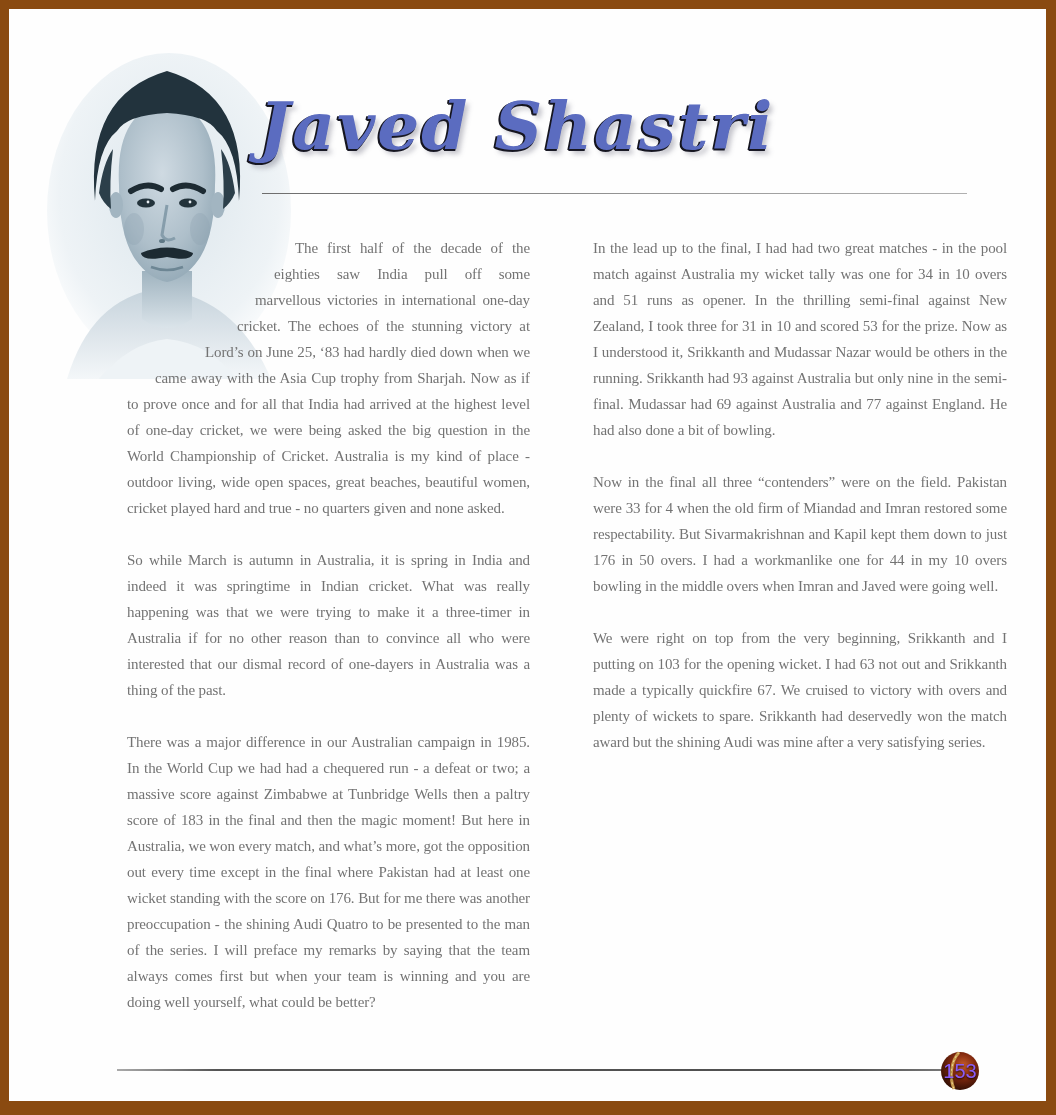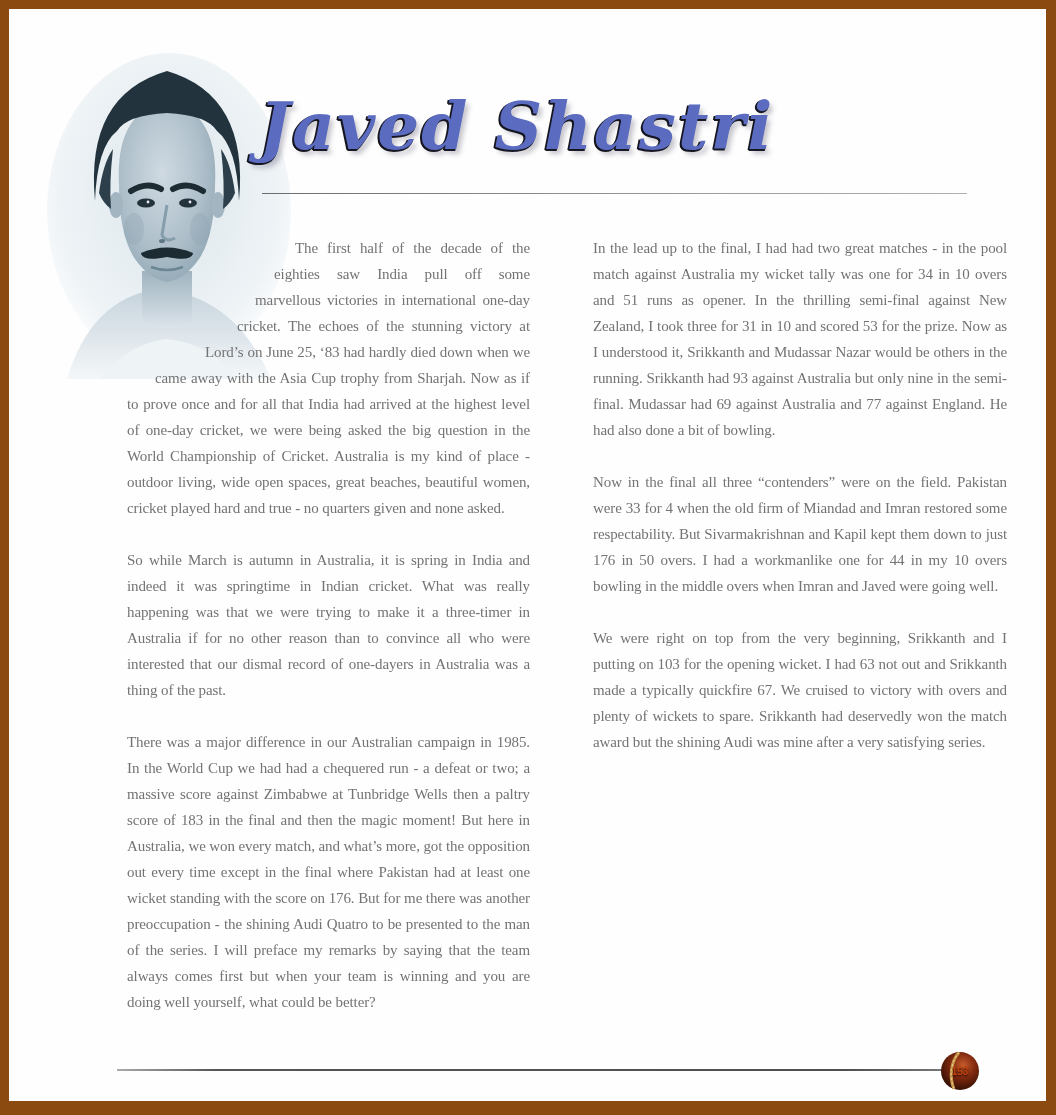--- a/index.html
+++ b/index.html
@@ -48,22 +48,22 @@
   .sp4{width:110px;}.sp5{width:78px;}.sp6{width:28px;}
   
   .footer-rule{
     position:absolute;left:108px;top:1060px;width:828px;height:2px;
     background:linear-gradient(to right,#aaaaaa,#555555 12%,#4f4f4f 88%,#777777);
   }
   .ball{position:absolute;left:931px;top:1042px;width:40px;height:40px;}
   .ball-num{
     position:absolute;left:931px;top:1042px;width:40px;height:40px;
     display:flex;align-items:center;justify-content:center;
-    color:#c2410c;font-family:"Liberation Sans", sans-serif;
-    font-size:10px;font-weight:bold;
+    color:#8b5cf6;font-family:"Liberation Sans", sans-serif;
+    font-size:20px;font-weight:normal;
     text-shadow:0 1px 2px rgba(0,0,0,0.8);
   }
 </style>
 </head>
 <body>
 
 <div class="page">
 
   <svg class="portrait" viewBox="0 0 260 336" xmlns="http://www.w3.org/2000/svg">
     <defs>

